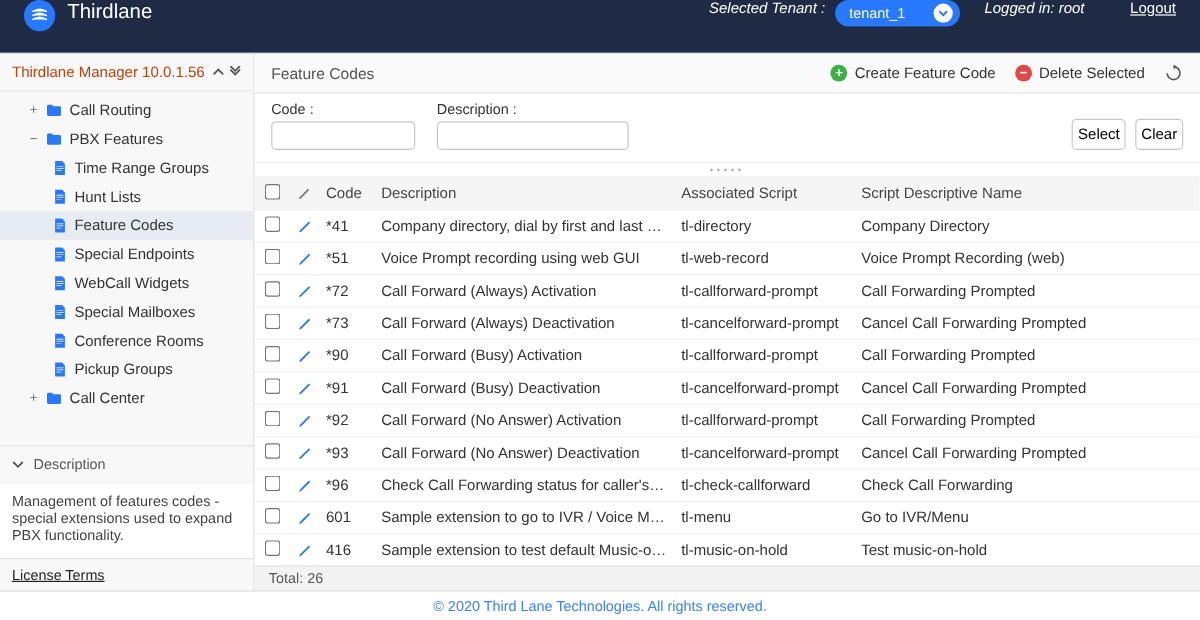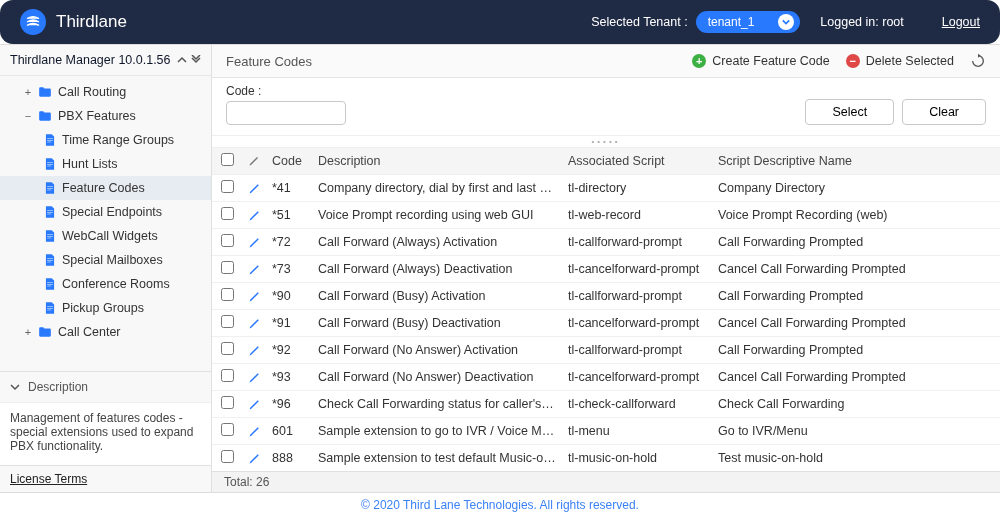--- a/index.html
+++ b/index.html
@@ -1,35 +1,35 @@
 <!DOCTYPE html>
 <html><head>
 <meta charset="utf-8">
 <style>
 * { box-sizing: border-box; margin: 0; padding: 0; }
 body { font-family: -apple-system, BlinkMacSystemFont, "Segoe UI", Arial, sans-serif; font-size: 13px; color: #333; width: 1000px; height: 517px; overflow: hidden; display: flex; flex-direction: column; }
 
 
-.header { background: #1f2a44; color: #fff; height: 44px; display: flex; align-items: center; padding: 0 20px; border-radius: 13px; }
+.header { background: #1f2a44; color: #fff; height: 44px; display: flex; align-items: flex-start; padding: 0 20px; }
 .logo-icon { width: 26px; height: 26px; background: #2979ff; border-radius: 50%; display: flex; align-items: center; justify-content: center; margin-right: 10px; }
 .logo-icon svg { width: 16px; height: 16px; }
 .brand { font-size: 17px; font-weight: 400; }
 .header-spacer { flex: 1; }
-.header-label { font-size: 12.5px; margin-right: 8px; }
+.header-label { font-size: 12.5px; margin-right: 8px; font-style: italic; }
 .tenant-select { background: #2979ff; border-radius: 14px; padding: 3px 6px 3px 12px; display: inline-flex; align-items: center; font-size: 12px; margin-right: 20px; gap: 16px; }
 .tenant-caret { width: 16px; height: 16px; background: #fff; border-radius: 50%; margin-left: 8px; display: flex; align-items: center; justify-content: center; }
 .tenant-caret svg { width: 8px; height: 8px; }
 .logout { color: #fff; text-decoration: underline; font-size: 12.5px; margin-left: 30px; }
 
 
 .body { flex: 1; display: flex; min-height: 0; border-top: 1px solid #ddd; }
 
 
 .sidebar { width: 212px; background: #f8f8f8; border-right: 1px solid #e0e0e0; display: flex; flex-direction: column; }
-.sidebar-title { padding: 8px 10px; font-size: 12.5px; color: #0f172a; border-bottom: 1px solid #e8e8e8; display: flex; align-items: center; }
+.sidebar-title { padding: 8px 10px; font-size: 12.5px; color: #c2410c; border-bottom: 1px solid #e8e8e8; display: flex; align-items: center; }
 .sidebar-title .chevrons { margin-left: auto; display: flex; gap: 4px; }
 .tree { flex: 1; overflow: auto; padding: 4px 0; }
 .tree-item { display: flex; align-items: center; padding: 5px 6px; font-size: 12.5px; color: #333; cursor: pointer; }
 .tree-item.selected { background: #e7ecf2; }
 .tree-toggle { width: 12px; text-align: center; color: #666; margin-right: 4px; font-size: 11px; }
 .folder-icon { color: #2979ff; margin-right: 6px; display:inline-flex; }
 .file-icon { color: #2979ff; margin-right: 6px; display:inline-flex; }
 .indent-1 { padding-left: 22px; }
 .indent-2 { padding-left: 28px; }
 .desc-header { border-top: 1px solid #e0e0e0; padding: 8px 10px; font-size: 12px; color: #555; display: flex; align-items: center; }
@@ -44,21 +44,21 @@
 .action { display: inline-flex; align-items: center; gap: 6px; font-size: 12.5px; color: #333; cursor: pointer; }
 .circle-plus { width: 14px; height: 14px; background: #3cb043; border-radius: 50%; display:flex; align-items:center; justify-content:center; color:#fff; font-size:11px; font-weight:bold; line-height:1;}
 .circle-minus { width: 14px; height: 14px; background: #e04848; border-radius: 50%; display:flex; align-items:center; justify-content:center; color:#fff; font-size:11px; font-weight:bold; line-height:1;}
 .refresh { color:#555; cursor:pointer; }
 
 .filters { display: flex; align-items: flex-end; padding: 6px 14px 10px; gap: 18px; border-bottom: 1px solid #eee; }
 .filter-group { display: flex; flex-direction: column; }
 .filter-label { font-size: 12px; color: #333; margin-bottom: 3px; }
 .filter-input { border: 1px solid #c8c8c8; border-radius: 4px; padding: 4px 6px; width: 120px; font-size: 12px; }
 .filter-buttons { margin-left: auto; display: flex; gap: 8px; }
-.btn { border: 1px solid #c8c8c8; background: #fff; border-radius: 4px; padding: 5px 26px; font-size: 12.5px; cursor: pointer; }
+.btn { border: 1px solid #c8c8c8; background: #fff; border-radius: 4px; padding: 5px 4px; font-size: 12.5px; cursor: pointer; }
 
 .grip { text-align: center; color: #aaa; font-size: 8px; letter-spacing: 3px; border-bottom: 1px solid #eee; padding:1px 0;}
 
 .table-wrap { flex: 1; overflow: auto; position: relative; }
 table { width: 100%; border-collapse: collapse; table-layout: fixed; }
 th, td { text-align: left; padding: 5px 6px; font-size: 12.5px; border-bottom: 1px solid #f0f0f0; white-space: nowrap; overflow: hidden; text-overflow: ellipsis; }
 th { background: #f5f5f5; font-weight: 500; color: #444; position: sticky; top: 0; }
 .col-check { width: 30px; text-align: center; }
 .col-edit { width: 24px; text-align: center; }
 .col-code { width: 46px; }
@@ -256,20 +256,24 @@
             </svg>
         </span>
       </div>
     </div>
 
     <div class="filters">
       <div class="filter-group">
         <span class="filter-label">Code :</span>
         <input class="filter-input" style="">
       </div>
+      <div class="filter-group">
+        <span class="filter-label">Description :</span>
+        <input class="filter-input" style="width: 160px;">
+      </div>
       <div class="filter-buttons">
         <button class="btn">Select</button>
         <button class="btn">Clear</button>
       </div>
     </div>
 
     <div class="grip">•••••</div>
 
     <div class="table-wrap">
       <table>
@@ -386,21 +390,21 @@
               <td class="col-code">601</td>
               <td class="col-desc">Sample extension to go to IVR / Voice Menu</td>
               <td class="col-script">tl-menu</td>
               <td>Go to IVR/Menu</td>
             </tr>
             <tr>
               <td class="col-check"><input type="checkbox" style=""></td>
               <td class="col-edit"><span class="edit-pencil"><svg width="13" height="13" viewBox="0 0 24 24">
                     <path d="M3 21 L6 20 L20 6 L18 4 L4 18 Z" fill="#2979ff"></path>
                   </svg></span></td>
-              <td class="col-code">888</td>
+              <td class="col-code">416</td>
               <td class="col-desc">Sample extension to test default Music-on-Hold</td>
               <td class="col-script">tl-music-on-hold</td>
               <td>Test music-on-hold</td>
             </tr>
           </tbody>
       </table>
     </div>
 
     <div class="status-bar">Total: 26</div>
   </div>

